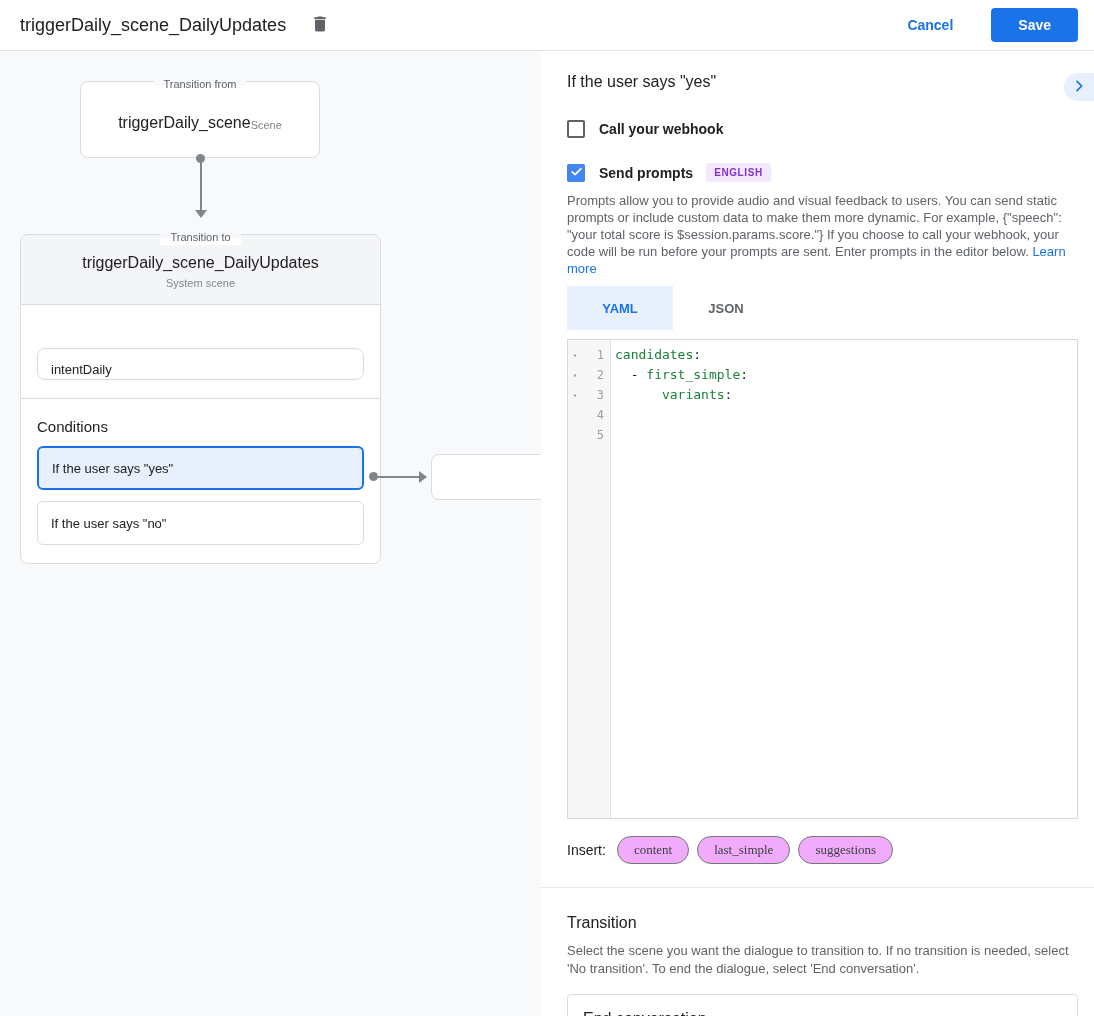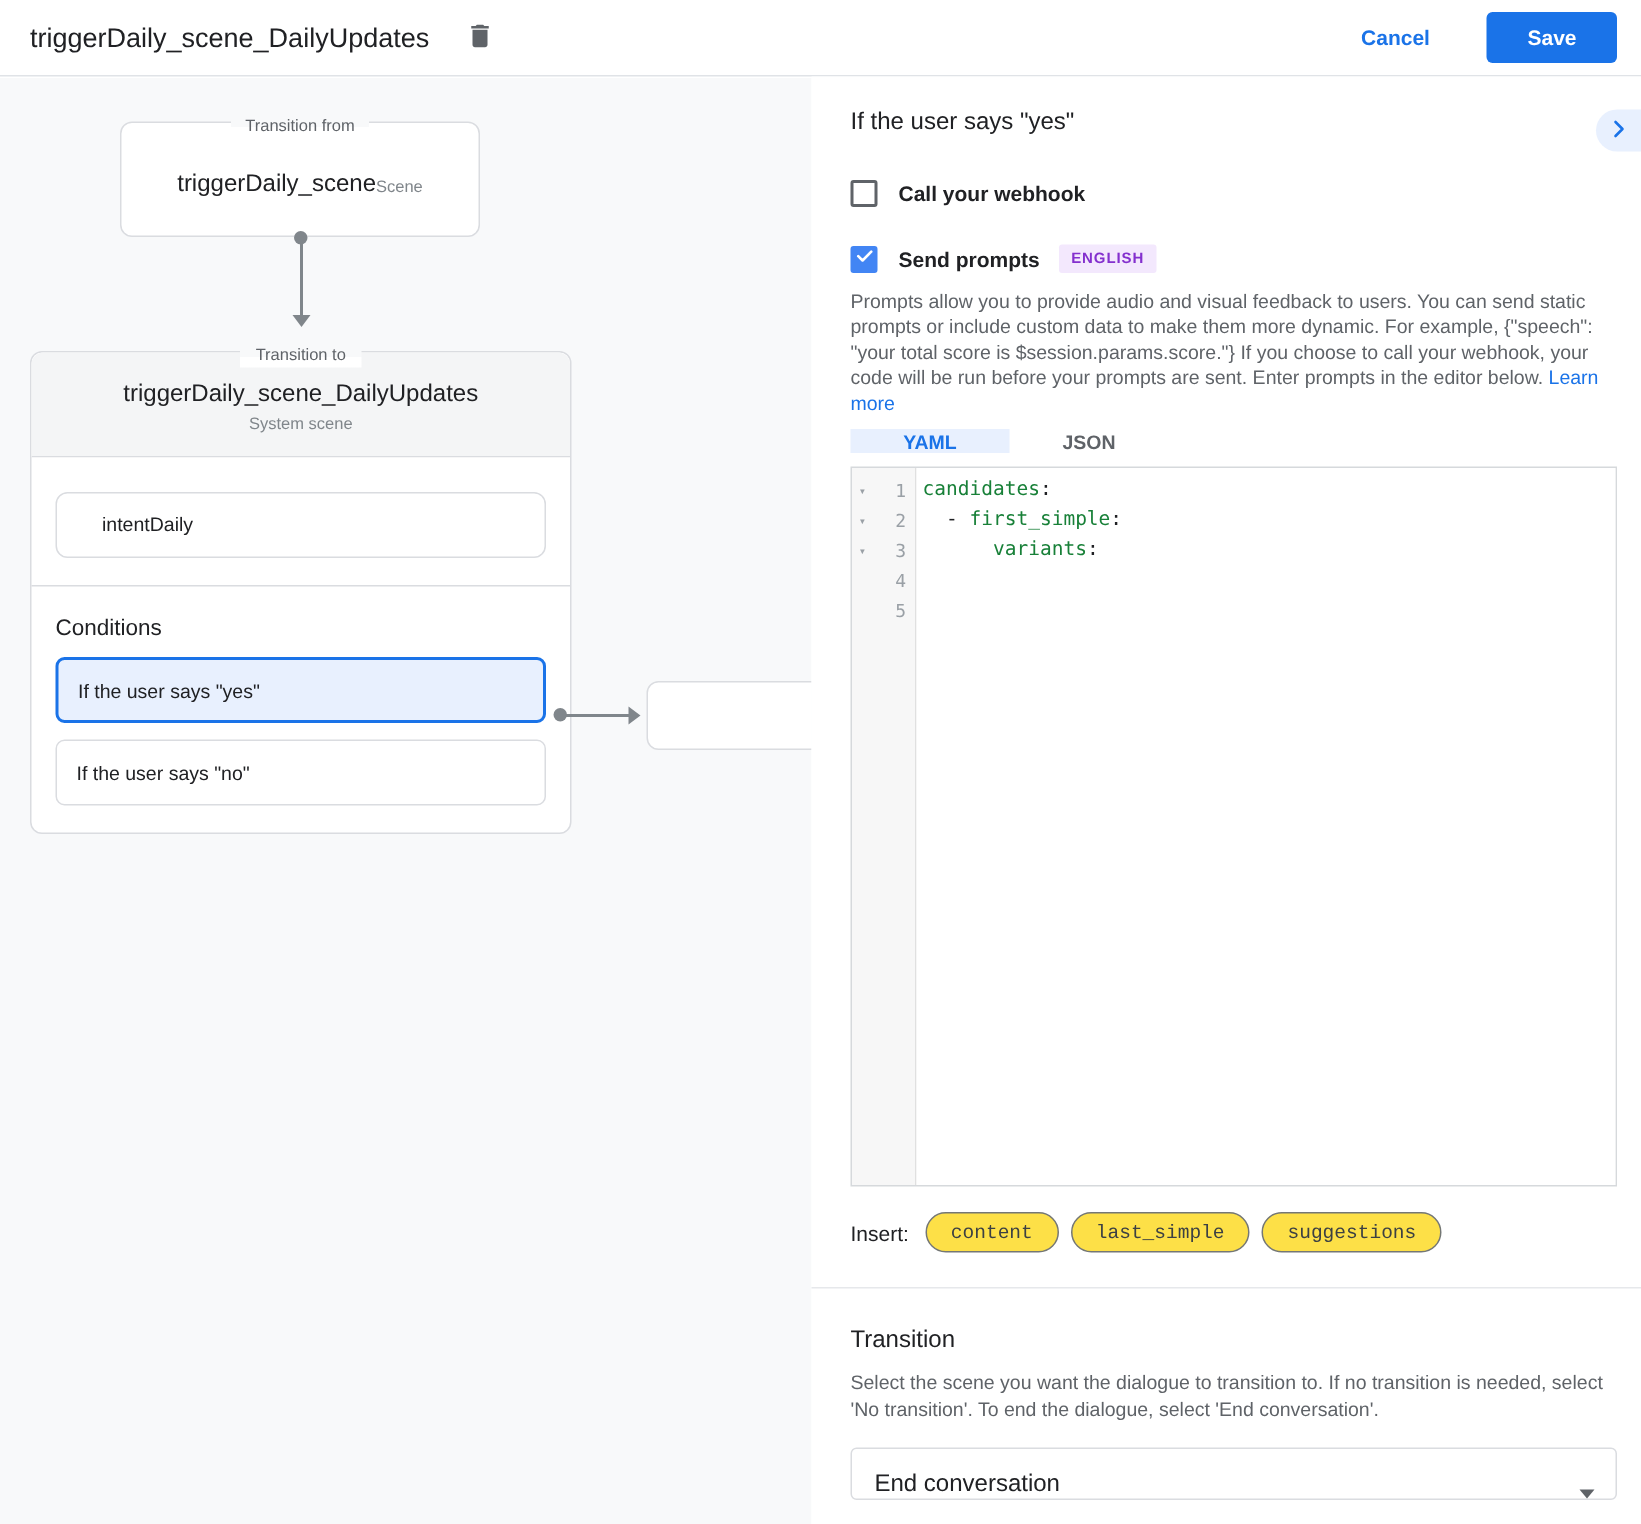--- a/index.html
+++ b/index.html
@@ -24,21 +24,21 @@
   .node-sub { font-size:11px; color:#80868b; margin-top:5px; }
 
   .conn-v-dot { position:absolute; left:196px; top:102px; width:9px; height:9px; border-radius:50%; background:#80868b; z-index:3; }
   .conn-v-line { position:absolute; left:200px; top:106px; width:2px; height:53px; background:#80868b; z-index:2; }
   .conn-v-arrow { position:absolute; left:195px; top:158px; width:0; height:0; border-left:6px solid transparent; border-right:6px solid transparent; border-top:8px solid #80868b; z-index:2; }
 
   .to-box { left:20px; top:182px; width:361px; }
   .to-header { height:70px; background:#f4f5f6; border-bottom:1px solid #dadce0; border-radius:8px 8px 0 0; display:flex; flex-direction:column; align-items:center; justify-content:center; padding-top:4px; }
   .to-section { padding:19px 16px 18px; }
   .section-label { font-size:15px; color:#202124; }
-  .intent-input { margin-top:4px; height:44px; border:1px solid #dadce0; border-radius:8px; background:#fff; font-size:13px; color:#202124; line-height:42px; padding-left:30px; }
+  .intent-input { margin-top:24px; height:32px; border:1px solid #dadce0; border-radius:8px; background:#fff; font-size:13px; color:#202124; line-height:42px; padding-left:13px; }
   .to-divider { border-top:1px solid #dadce0; }
   .cond-card { margin-top:11px; height:44px; border-radius:6px; font-size:13px; display:flex; align-items:center; padding-left:13px; cursor:pointer; }
   .cond-selected { background:#e8f0fe; border:2px solid #1a73e8; color:#202124; }
   .cond-plain { background:#fff; border:1px solid #dadce0; color:#202124; }
 
   .conn-h-dot { position:absolute; left:369px; top:420px; width:9px; height:9px; border-radius:50%; background:#80868b; z-index:3; }
   .conn-h-line { position:absolute; left:373px; top:424px; width:47px; height:2px; background:#80868b; z-index:2; }
   .conn-h-arrow { position:absolute; left:419px; top:419px; width:0; height:0; border-top:6px solid transparent; border-bottom:6px solid transparent; border-left:8px solid #80868b; z-index:2; }
   .target-box { left:431px; top:402px; width:120px; height:46px; }
 
@@ -53,39 +53,39 @@
   .checkbox { width:18px; height:18px; border-radius:2px; flex:0 0 auto; cursor:pointer; }
   .checkbox.unchecked { border:2px solid #5f6368; background:#fff; }
   .checkbox.checked { background:#4285f4; border:2px solid #4285f4; display:flex; align-items:center; justify-content:center; }
   .chk-label { margin-left:14px; font-size:14px; font-weight:700; color:#202124; }
   .lang-badge { margin-left:13px; background:#f3e8fd; color:#8430ce; font-size:10px; font-weight:700; letter-spacing:0.6px; padding:4px 8px; border-radius:2px; }
 
   .desc { margin-top:10px; font-size:13px; line-height:17px; color:#5f6368; }
   .link { color:#1a73e8; text-decoration:none; cursor:pointer; }
 
   .tabs { margin-top:9px; display:flex; }
-  .tab { width:106px; height:16px; display:flex; align-items:center; justify-content:center; font-size:13px; font-weight:700; cursor:pointer; }
+  .tab { width:106px; height:44px; display:flex; align-items:center; justify-content:center; font-size:13px; font-weight:700; cursor:pointer; }
   .tab-active { background:#e8f0fe; color:#1a73e8; }
   .tab-idle { background:transparent; color:#5f6368; }
 
   .editor { margin-top:9px; height:480px; border:1px solid #d6d9dc; display:flex; font-family:"DejaVu Sans Mono", monospace; font-size:13px; overflow:hidden; }
   .editor-gutter { width:43px; background:#f7f7f7; border-right:1px solid #e0e0e0; padding-top:5px; flex:0 0 auto; }
   .gutter-line { height:20px; display:flex; align-items:center; }
   .fold { width:14px; text-align:center; font-size:8px; color:#9aa0a6; cursor:pointer; }
   .lnum { flex:1; text-align:right; padding-right:6px; color:#9aa0a6; font-size:12px; }
   .editor-code { flex:1; padding-top:5px; overflow:hidden; background:#fff; }
   .code-line { height:20px; line-height:20px; white-space:pre; padding-left:4px; }
   .code-line.active { background:#e8f0fe; }
   .tk-key { color:#188038; }
   .tk-pun { color:#202124; }
   .tk-str { color:#c5221f; }
 
   .insert-row { margin-top:17px; display:flex; align-items:center; }
   .insert-label { font-size:14px; color:#202124; }
-  .pill { margin-left:8px; border:1px solid #747775; border-radius:15px; background:#fde047; padding:5px 16px; font-size:13px; color:#3c4043; cursor:pointer; font-family:Liberation Mono, monospace; }
+  .pill { margin-left:8px; border:1px solid #747775; border-radius:15px; background:#f0abfc; padding:5px 16px; font-size:13px; color:#3c4043; cursor:pointer; font-family:Liberation Serif, serif; }
   .pill:first-of-type { margin-left:11px; }
 
   .panel-divider { margin:23px -16px 0 -26px; border-top:1px solid #e6e8eb; }
 
   .trans-heading { margin-top:26px; font-size:16px; color:#202124; }
   .trans-desc { margin-top:10px; font-size:13px; line-height:18px; color:#5f6368; }
   .select-box { margin-top:16px; height:35px; border:1px solid #dadce0; border-radius:4px; display:flex; align-items:flex-end; padding:0 14px 0 15px; font-size:16px; color:#202124; cursor:pointer; }
   .select-box .sel-text { flex:1; }
   .caret { width:0; height:0; border-left:5px solid transparent; border-right:5px solid transparent; border-top:6px solid #5f6368; }
 </style>

